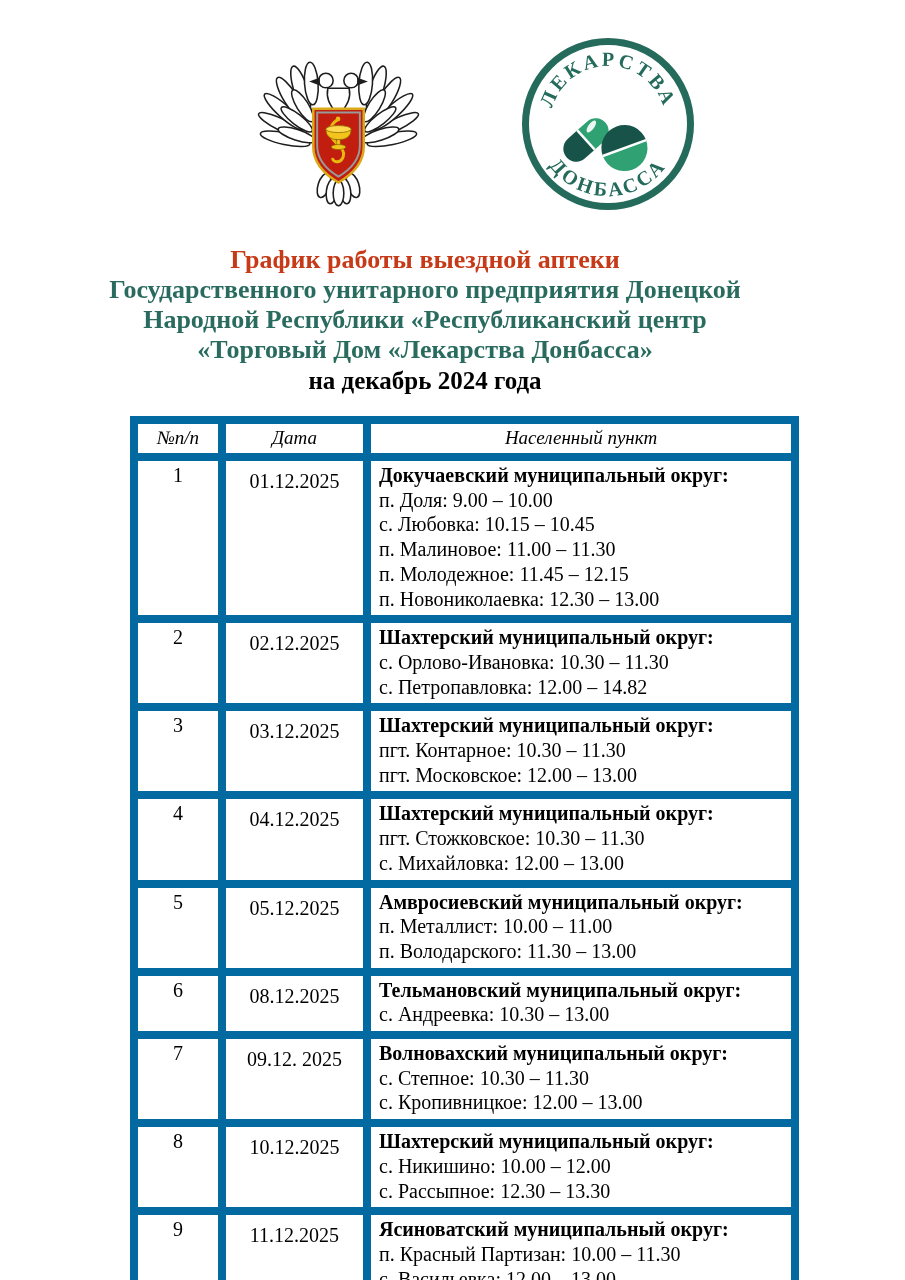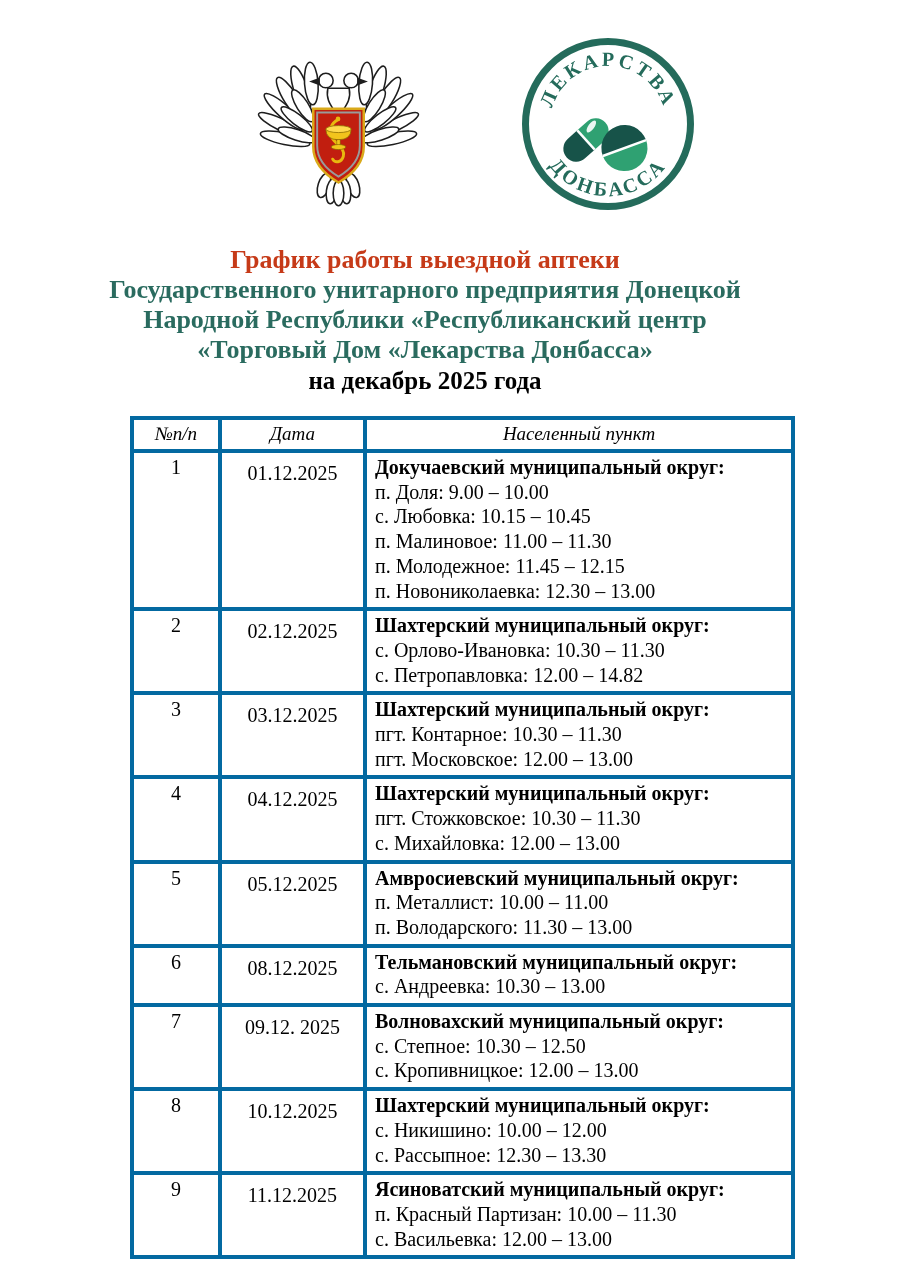--- a/index.html
+++ b/index.html
@@ -11,21 +11,21 @@
   .emblem { position:absolute; left:256px; top:57px; width:165px; height:150px; }
   .badge  { position:absolute; left:520px; top:36px; width:176px; height:176px; }
   
   .titles { position:absolute; left:0; top:244px; width:850px; text-align:center; }
   .title-red   { font-size:26px; font-weight:bold; line-height:31px; }
   .title-green { font-size:26px; font-weight:bold; line-height:30px; }
   .title-black { font-size:25px; font-weight:bold; line-height:31px; color:#000; }
   
   .sched { position:absolute; left:130px; top:416px; width:661px;
            border-collapse:collapse; table-layout:fixed; }
-  .sched th, .sched td { border:4px solid #0369a1; vertical-align:top;margin-left:33px; }
+  .sched th, .sched td { border:8px solid #0369a1; vertical-align:top;margin-left:33px; }
   .sched th {
     font-style:italic; font-weight:normal; font-size:19px;
     padding:3px 2px 4px; text-align:center;
   }
   .col-num  { width:88px; }
   .col-date { width:145px; }
   .col-loc  { width:428px; }
   .c-num  { text-align:center; font-size:20px; padding-top:3px; }
   .c-date { text-align:center; font-size:20px; padding-top:9px; }
   .c-loc  { padding:2px 6px 4px 8px; font-size:20px;border-radius:28px; }
@@ -111,21 +111,21 @@
       <path d="M 82.8,120 A 23,23 0 0 0 126.1,104.1 Z" fill="#2fa172"></path>
       <line x1="82.8" y1="120" x2="126.1" y2="104.1" stroke="#ffffff" stroke-width="2.4"></line>
     </g>
   </svg>
 
   <div class="titles">
     <div class="title-red" style="color:#c63a18">График работы выездной аптеки</div>
     <div class="title-green" style="color:#2a6b5f">Государственного унитарного предприятия Донецкой</div>
     <div class="title-green" style="color:#2a6b5f">Народной Республики «Республиканский центр</div>
     <div class="title-green" style="color:#2a6b5f">«Торговый Дом «Лекарства Донбасса»</div>
-    <div class="title-black">на декабрь 2025 года</div>
+    <div class="title-black">на декабрь 2024 года</div>
   </div>
 
   <table class="sched">
     <colgroup>
       <col class="col-num">
         <col class="col-date">
         <col class="col-loc">
     </colgroup>
     <thead>
       <tr>
@@ -189,21 +189,21 @@
           <td class="c-loc">
             <div class="district">Тельмановский муниципальный округ:</div>
             <div class="stop">с. Андреевка: 10.30 – 13.00</div>
           </td>
         </tr>
         <tr>
           <td class="c-num">7</td>
           <td class="c-date">09.12. 2025</td>
           <td class="c-loc">
             <div class="district">Волновахский муниципальный округ:</div>
-            <div class="stop">с. Степное: 10.30 – 12.50</div>
+            <div class="stop">с. Степное: 10.30 – 11.30</div>
             <div class="stop">с. Кропивницкое: 12.00 – 13.00</div>
           </td>
         </tr>
         <tr>
           <td class="c-num">8</td>
           <td class="c-date">10.12.2025</td>
           <td class="c-loc">
             <div class="district">Шахтерский муниципальный округ:</div>
             <div class="stop">с. Никишино: 10.00 – 12.00</div>
             <div class="stop">с. Рассыпное: 12.30 – 13.30</div>

